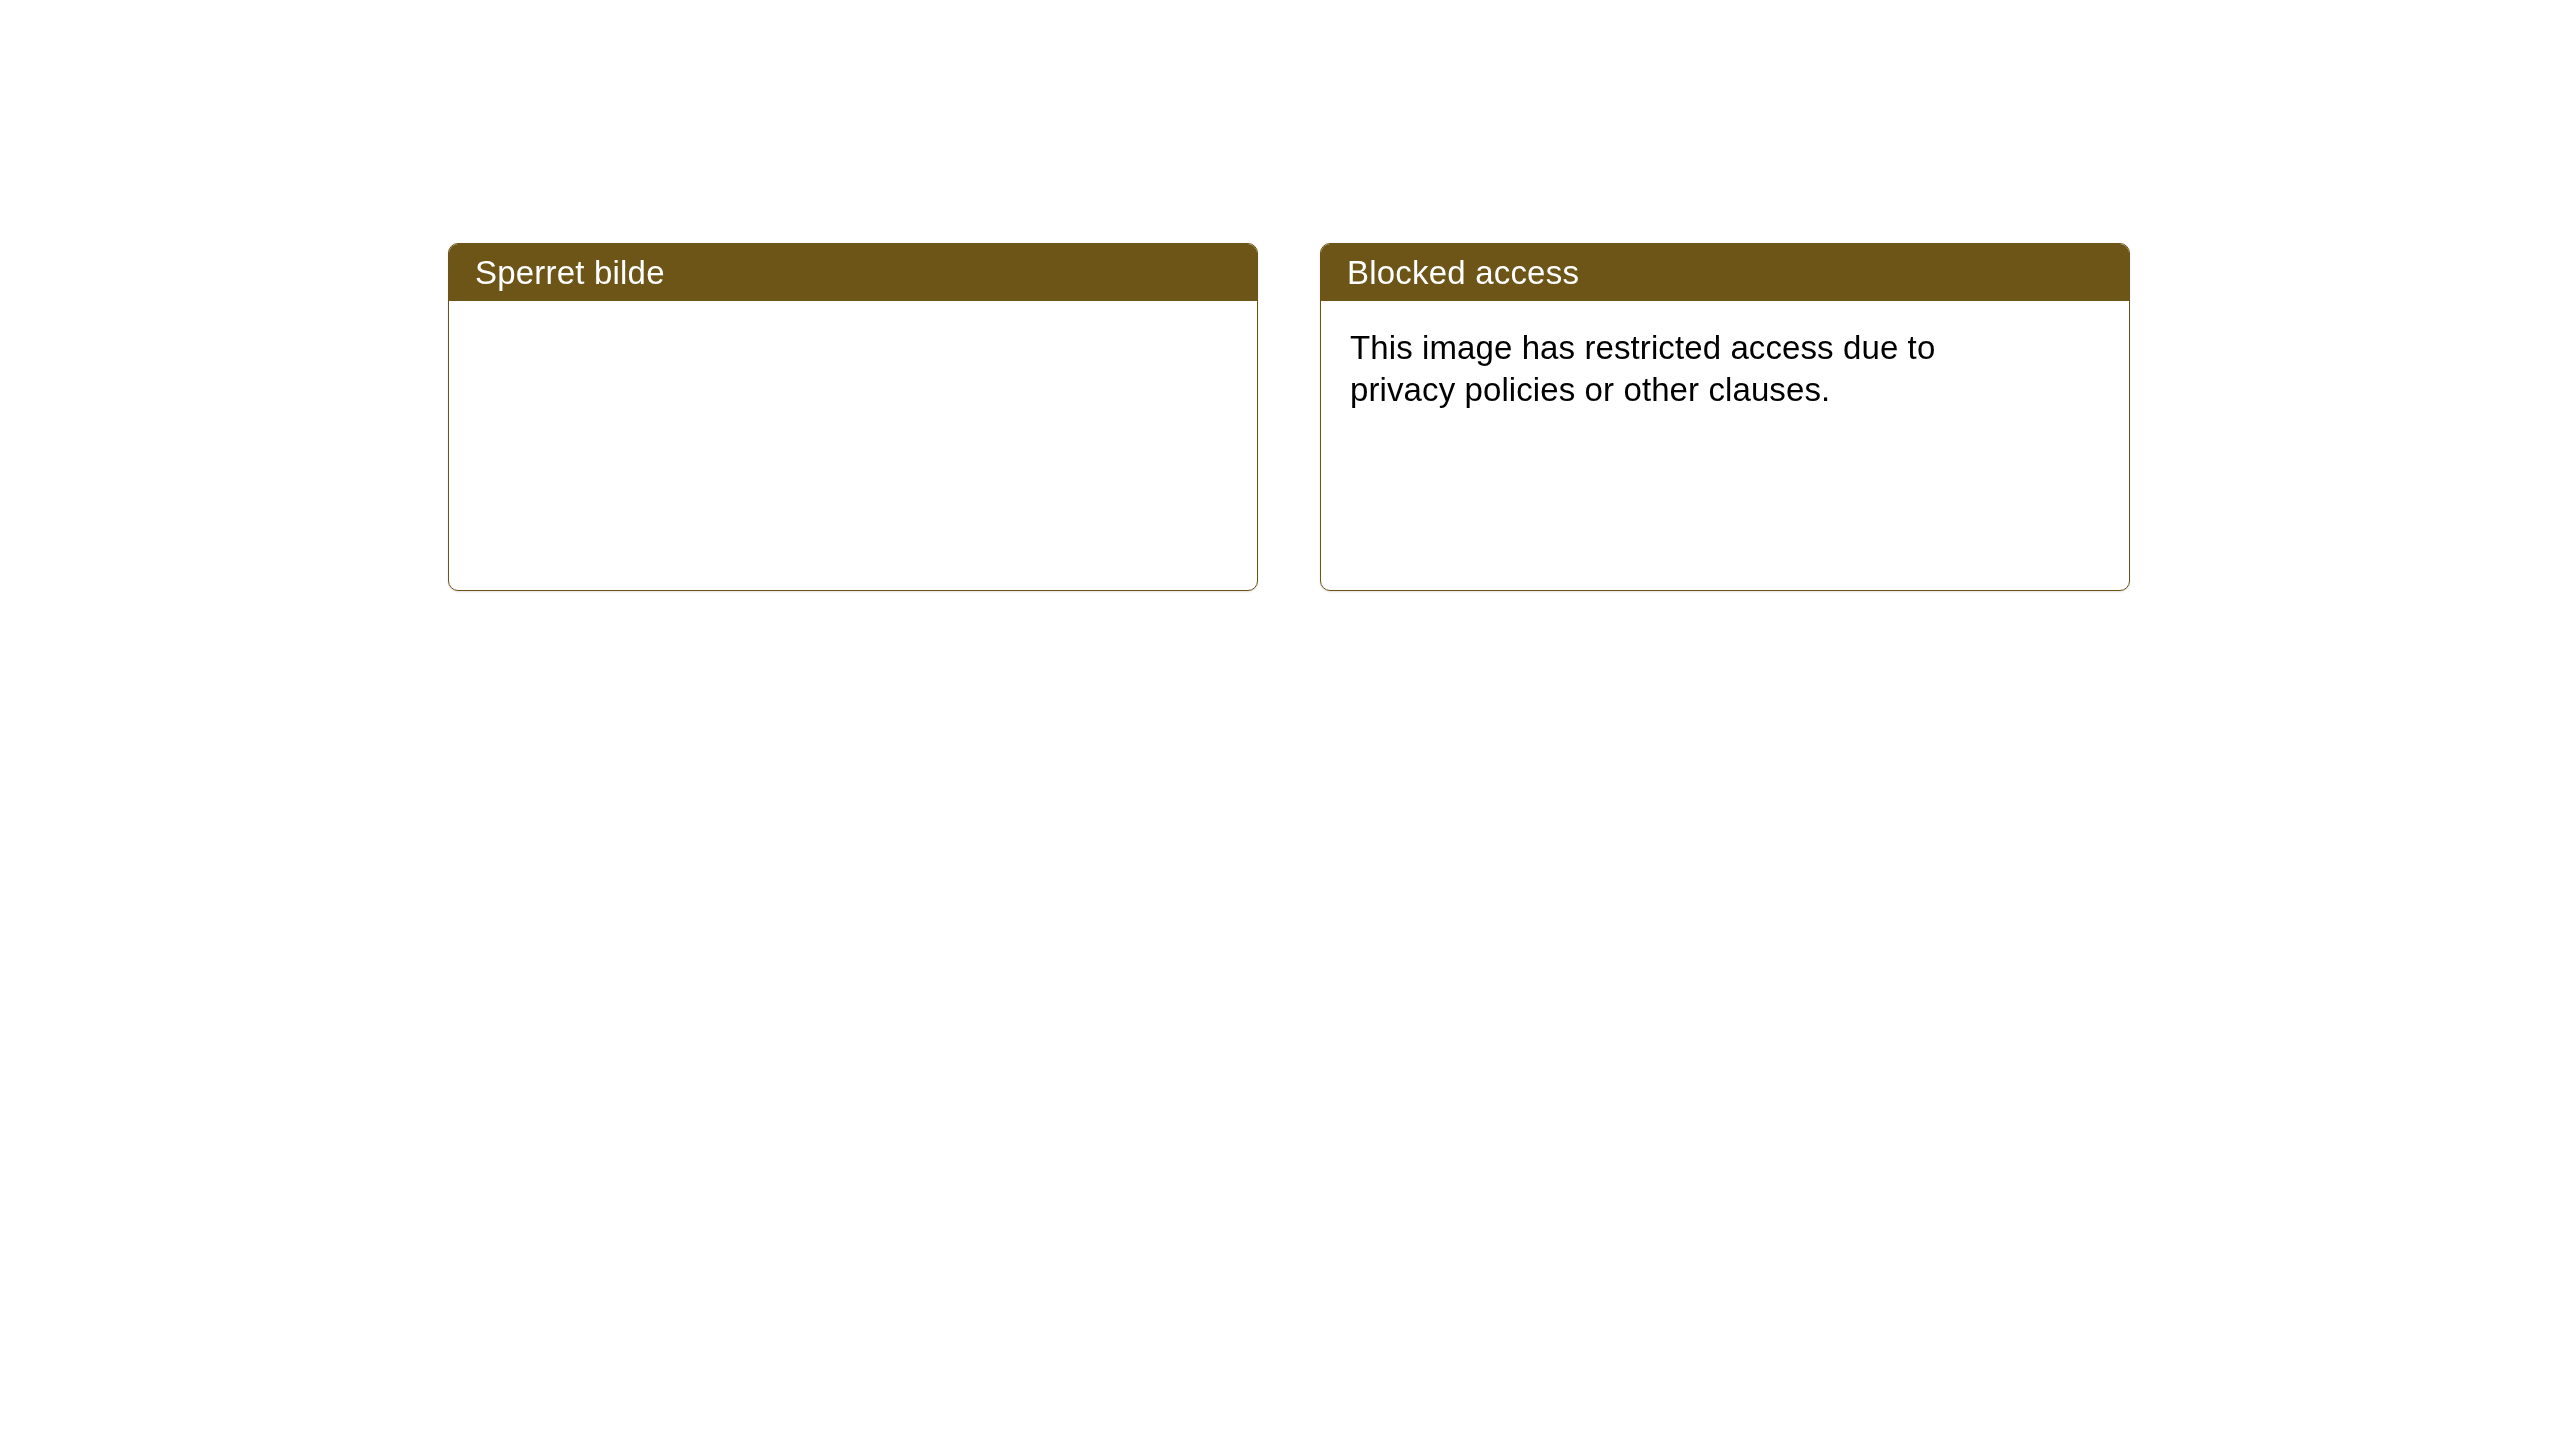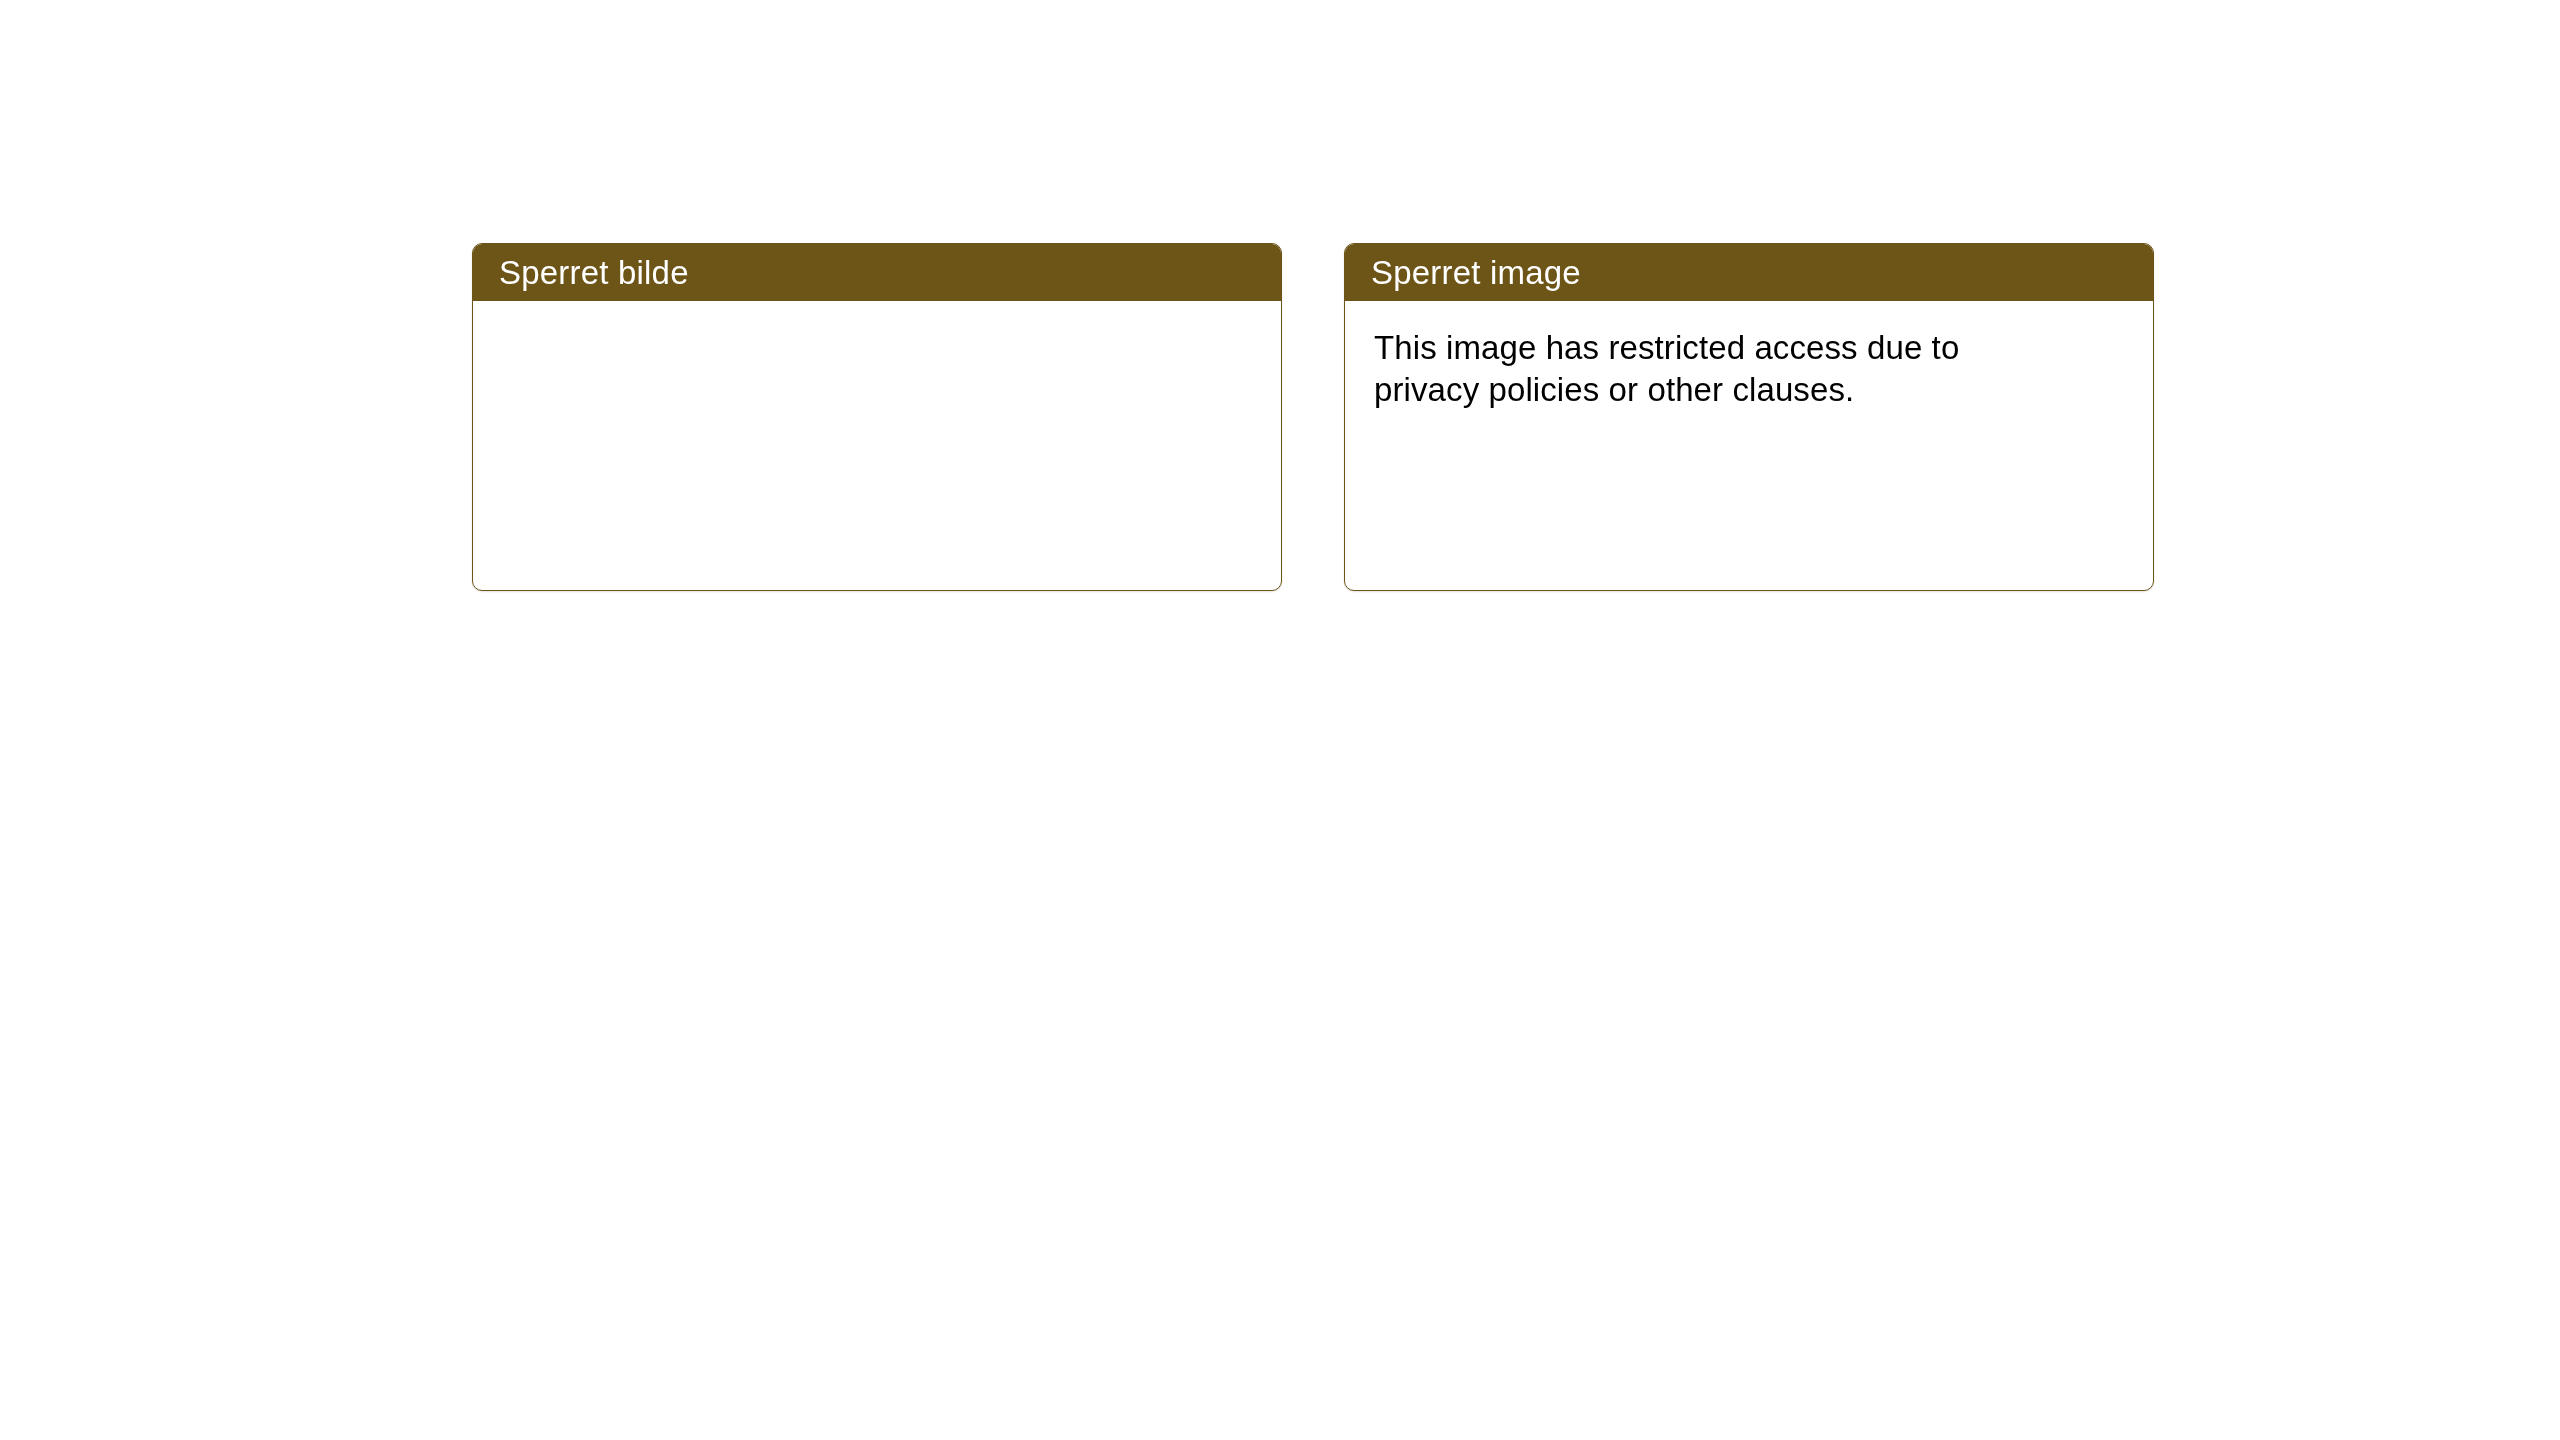--- a/index.html
+++ b/index.html
@@ -17,21 +17,21 @@
   }
 
   .stage {
     position: relative;
     width: 2560px;
     height: 1440px;
   }
 
   .cards {
     position: absolute;
-    left: 472px;
+    left: 448px;
     top: 243px;
     display: flex;
     flex-direction: row;
     align-items: flex-start;
     gap: 62px;
   }
 
   .card {
     background: #ffffff;
     border: 1.5px solid #6d5518;
@@ -93,21 +93,21 @@
   <div class="cards">
 
     <section class="card card-no">
       <div class="card-header">
         <span>Sperret bilde</span>
       </div>
     </section>
 
     <section class="card card-en">
       <div class="card-header">
-        <span>Sperret image</span>
+        <span>Blocked access</span>
       </div>
       <div class="card-body">
         <p>This image has restricted access due to privacy policies or other clauses.</p>
       </div>
     </section>
 
   </div>
 </div>
 
 </body></html>

